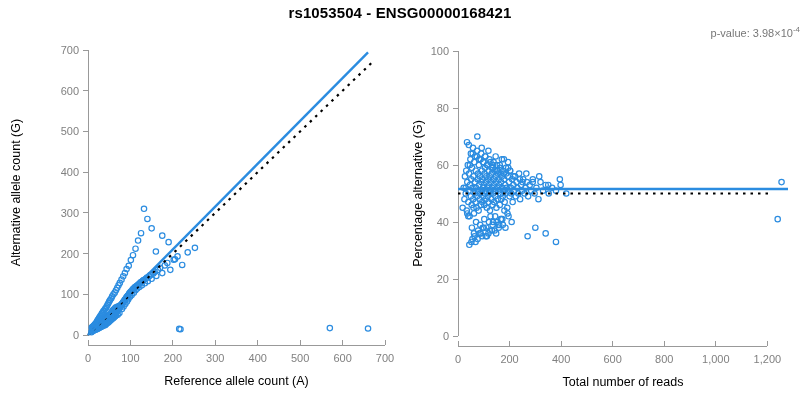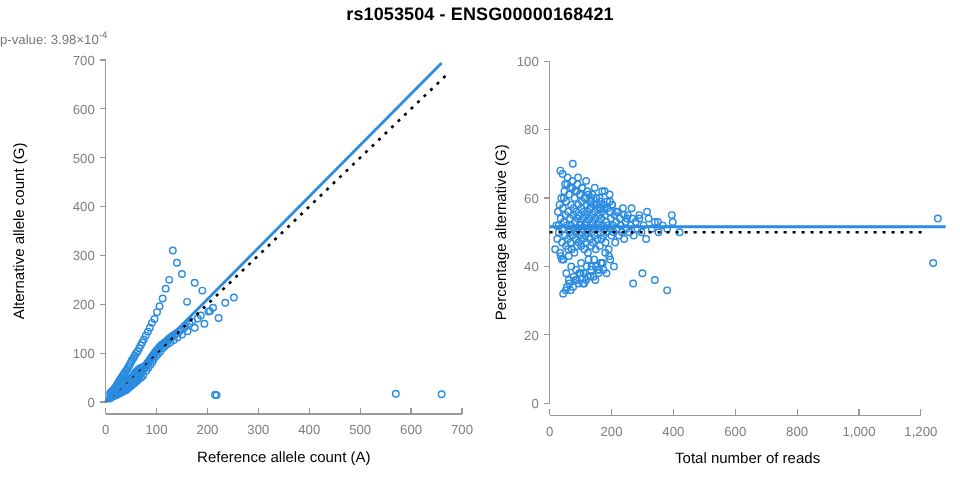--- a/index.html
+++ b/index.html
@@ -29,21 +29,21 @@
     font-size: 15px;
     font-weight: bold;
     letter-spacing: 0.1px;
     color: #000;
   }
   .subtitle {
     position: absolute;
     top: 25px;
     left: 0;
     width: 800px;
-    text-align: left;
+    text-align: right;
     font-size: 11px;
     color: #777777;
   }
   .subtitle .sup {
     font-size: 8px;
     vertical-align: super;
   }
   .panel {
     position: absolute;
   }

